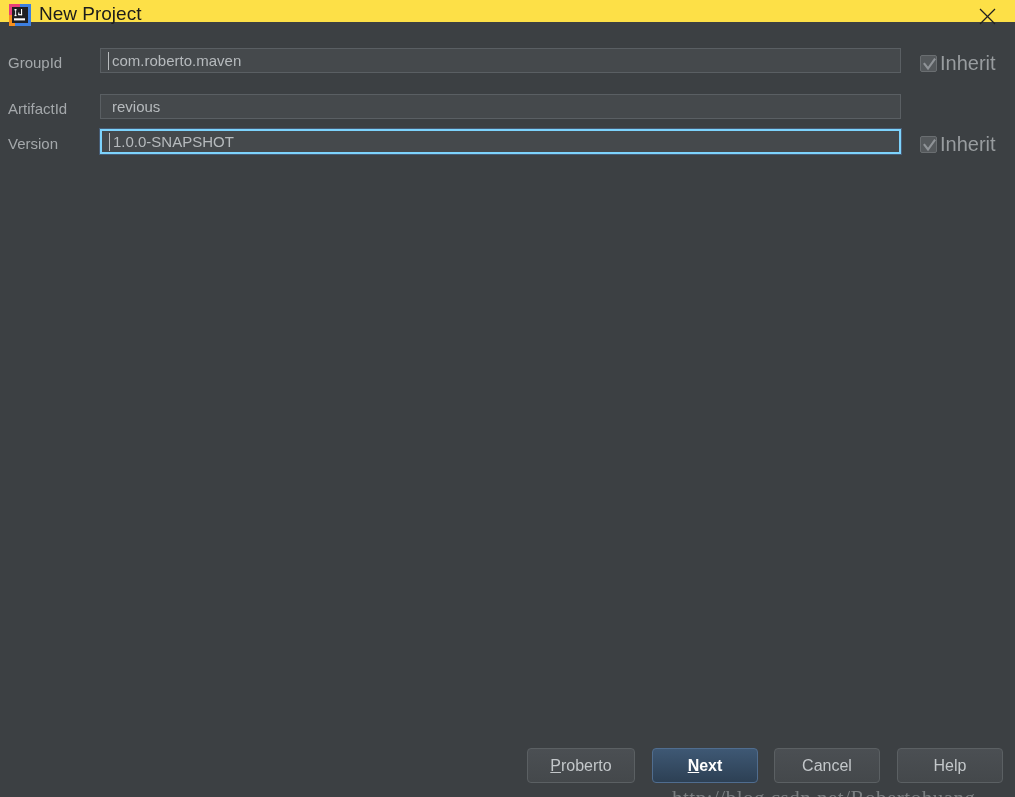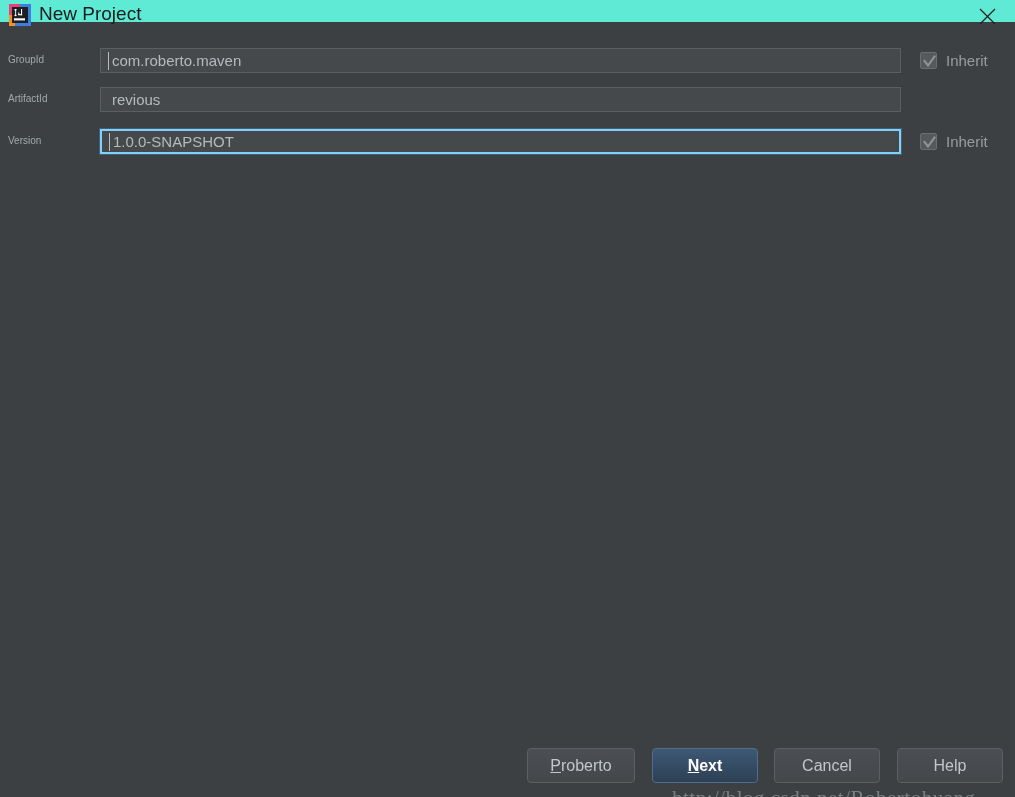--- a/index.html
+++ b/index.html
@@ -20,21 +20,21 @@
     background: #3c4043;
     overflow: hidden;
   }
 
   
   #titlebar {
     position: absolute;
     left: 0; top: 0;
     width: 1015px;
     height: 22px;
-    background: #5eead4;
+    background: #fde047;
     display: flex;
     align-items: center;
   }
   #app-icon {
     position: absolute;
     left: 9px; top: 4px;
     width: 22px; height: 22px;
   }
   #title-text {
     position: absolute;
@@ -68,21 +68,21 @@
   .form-row {
     position: absolute;
     left: 0;
     width: 1015px;
     height: 34px;
   }
   .row-label {
     position: absolute;
     left: 8px;
     top: 6px;
-    font-size: 10px;
+    font-size: 15px;
     color: #a4a8ab;
     white-space: nowrap;
   }
   .text-field {
     position: absolute;
     left: 100px;
     top: 0px;
     width: 801px;
     height: 25px;
     box-sizing: border-box;
@@ -124,22 +124,22 @@
     border-radius: 2px;
     background: #55595c;
     border: 1px solid #6a6e71;
     flex: 0 0 auto;
   }
   .checkbox svg {
     position: absolute;
     left: 1px; top: 1px;
   }
   .inherit-label {
-    margin-left: 9px;
-    font-size: 15px;
+    margin-left: 3px;
+    font-size: 20px;
     color: #989c9f;
     white-space: nowrap;
   }
 
   
   #button-bar {
     position: absolute;
     left: 0;
     top: 716px;
     width: 1015px;
@@ -233,21 +233,21 @@
       <div class="inherit-group">
         <div class="checkbox">
           <svg width="15" height="15" viewBox="0 0 15 15">
             <path d="M2.5 7 L6 11.5 L12.5 2.5" fill="none" stroke="#8f9397" stroke-width="2.1" stroke-linecap="square"></path>
           </svg>
         </div>
         <div class="inherit-label">Inherit</div>
       </div>
     </div>
 
-    <div class="form-row" style="top:55px;">
+    <div class="form-row" style="top:62px;">
       <div class="row-label">ArtifactId</div>
       <div class="text-field">
         <div class="field-caret" style="background:transparent;"></div>
         <div class="field-value">revious</div>
       </div>
     </div>
 
     <div class="form-row" style="top:97px;padding-left:33px;">
       <div class="row-label">Version</div>
       <div class="text-field focused">

